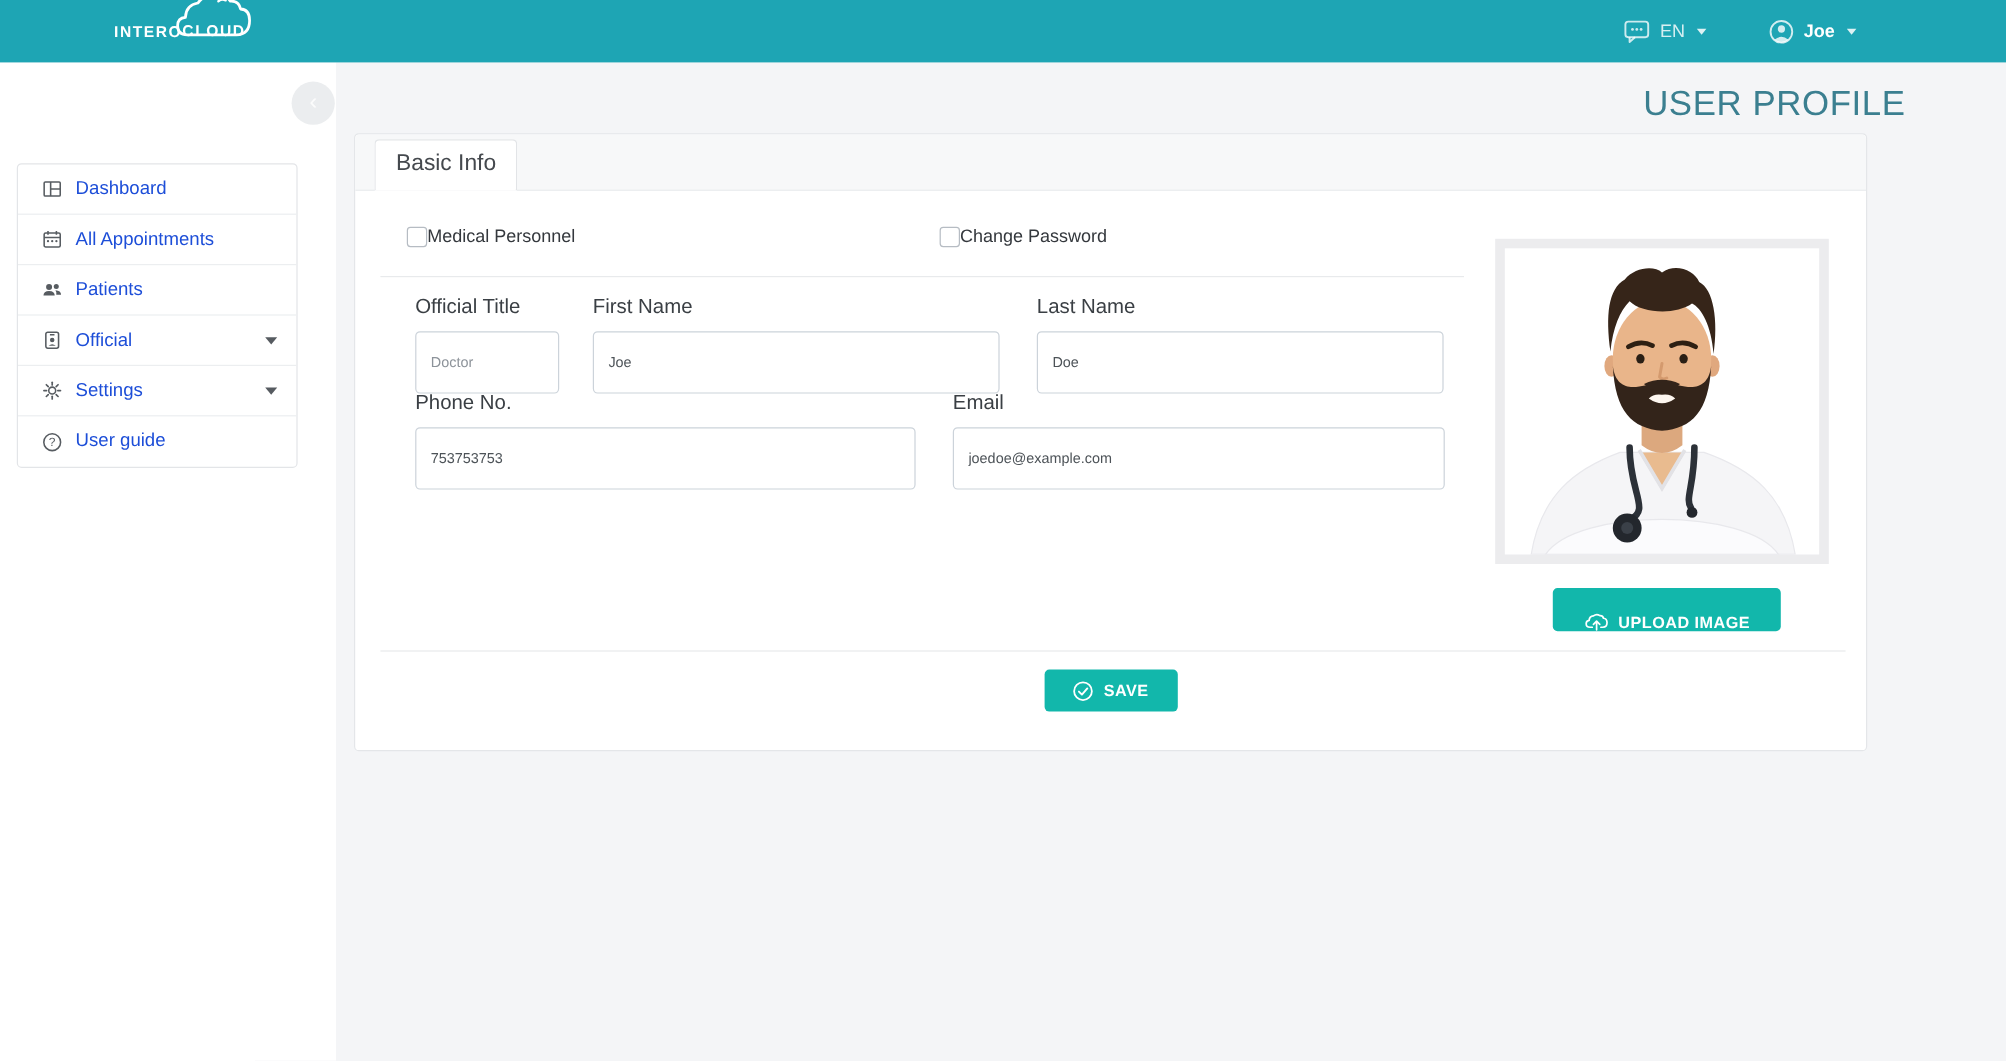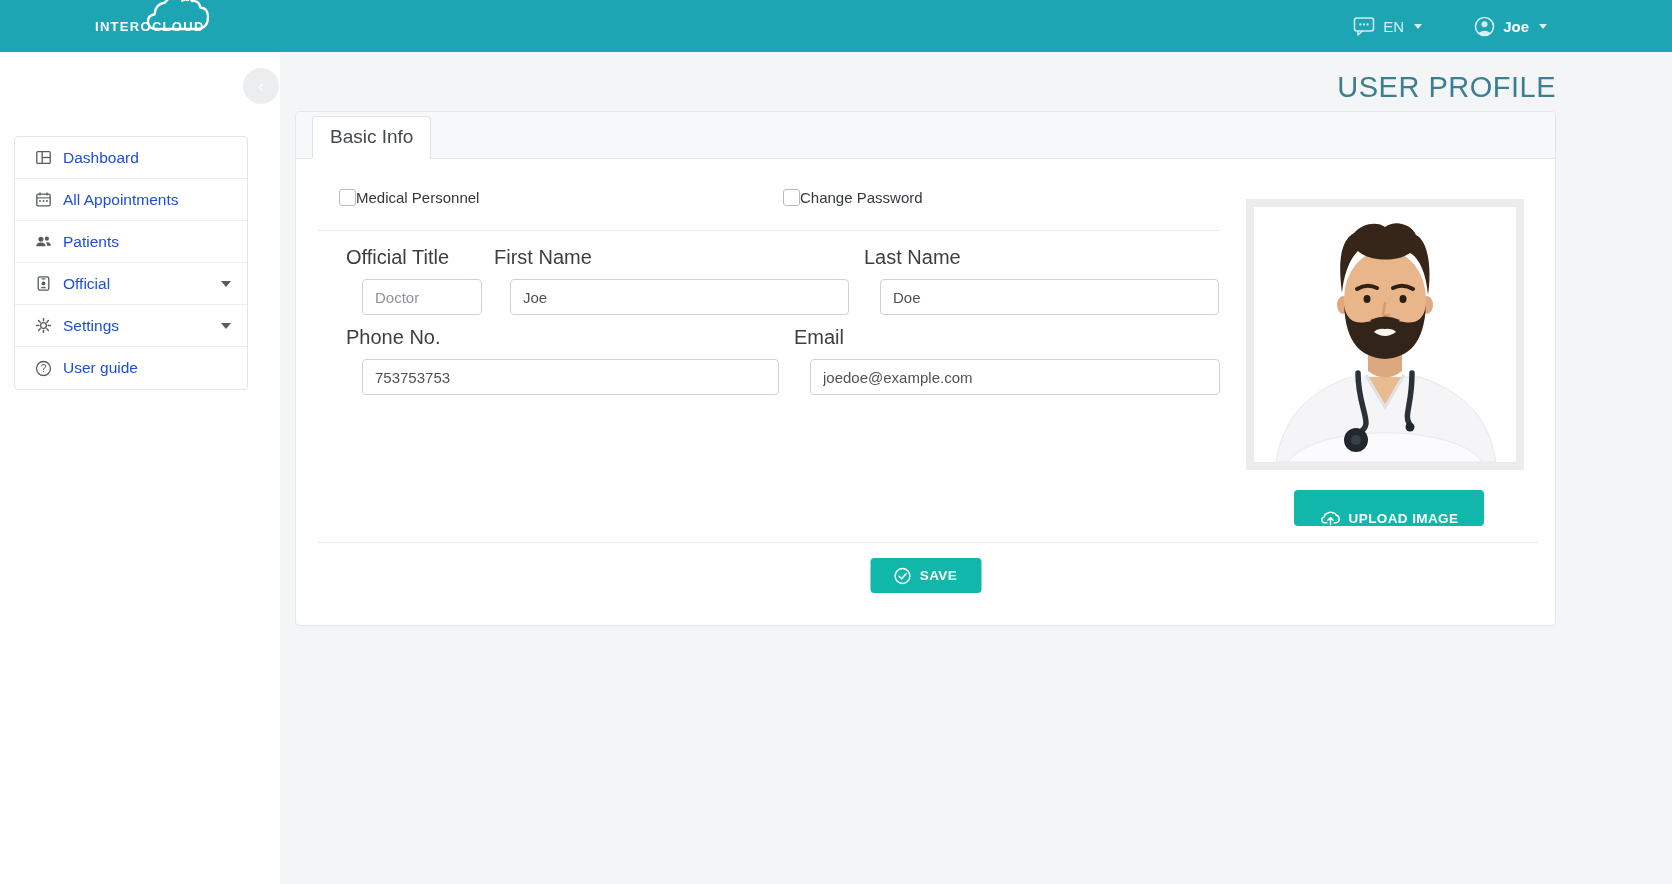--- a/index.html
+++ b/index.html
@@ -64,21 +64,21 @@
   
   .collapse-btn{
     position:absolute;top:68px;left:243px;width:36px;height:36px;
     border-radius:50%;background:#ebedef;border:none;cursor:pointer;
     color:#fcfcfc;font-size:19px;line-height:34px;text-align:center;
     z-index:20;font-family:inherit;
   }
   
   .main{
     position:absolute;top:52px;left:280px;width:1392px;height:832px;
-    padding:18px 116px 0 15px;
+    padding:18px 84px 0 15px;
   }
   .page-title{
     text-align:right;font-size:29px;font-weight:300;letter-spacing:.5px;
     color:var(--title-teal);line-height:34px;
   }
   .card{
     position:relative;margin-top:7px;width:1261px;height:515px;
     background:#ffffff;border:1px solid #e4e6e9;border-radius:4px;
   }
   .tabstrip{
@@ -99,26 +99,25 @@
   .checkbox{
     width:17px;height:17px;border:1px solid #b6bcc3;border-radius:3px;background:#fff;
     display:inline-block;flex:0 0 auto;
   }
   .cb-label{font-size:15px;color:#34383d;}
   .divider{position:absolute;height:1px;background:#e8eaec;}
   .divider-1{top:118px;left:21px;width:903px;}
   .divider-2{top:430px;left:21px;width:1221px;}
   
   .field{position:absolute;}
-  .field-label{font-size:20px;color:#3a3f44;display:block;margin-bottom:10px;}
+  .field-label{font-size:17px;color:#3a3f44;display:block;margin-bottom:10px;}
   .field input{
-    height:36px;width:100%;border:1px solid #ccd3da;border-radius:4px;
-    padding:0 12px;font-size:15px;color:#4d5358;background:#fff;outline:none;
+    height:52px;width:100%;border:1px solid #ccd3da;border-radius:4px;
+    padding:0 12px;font-size:12px;color:#4d5358;background:#fff;outline:none;
     font-family:inherit;
-    margin-left:16px;
   }
   .field input.muted{color:#8d939a;}
   .f-title{left:50px;top:134px;width:120px;}
   .f-first{left:198px;top:134px;width:339px;}
   .f-last{left:568px;top:134px;width:339px;}
   .f-phone{left:50px;top:214px;width:417px;}
   .f-email{left:498px;top:214px;width:410px;}
   
   .photo-frame{
     position:absolute;left:950px;top:87px;width:278px;height:271px;

